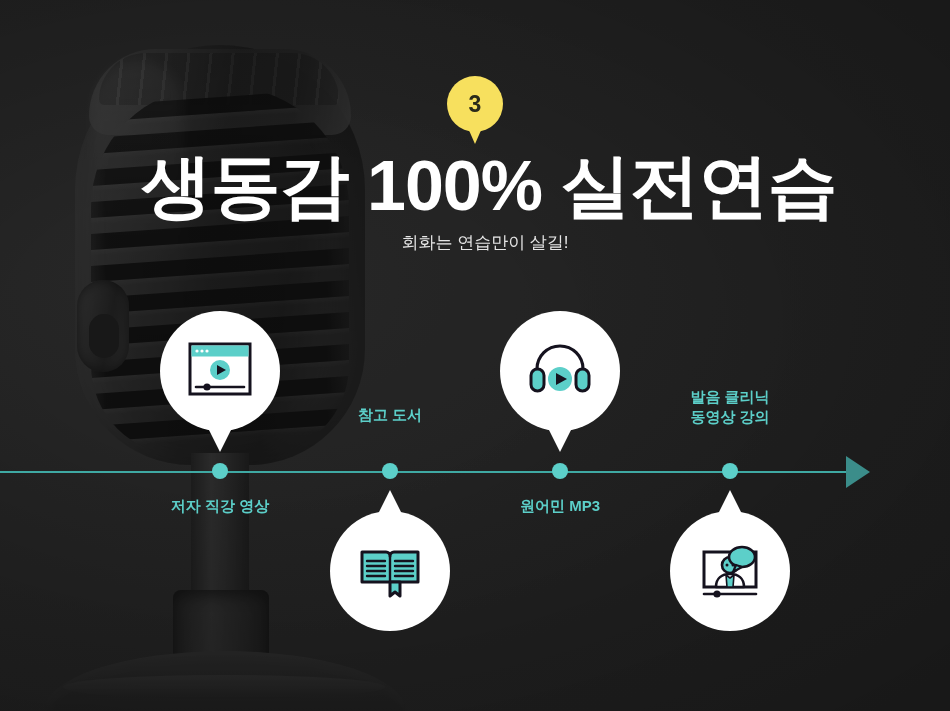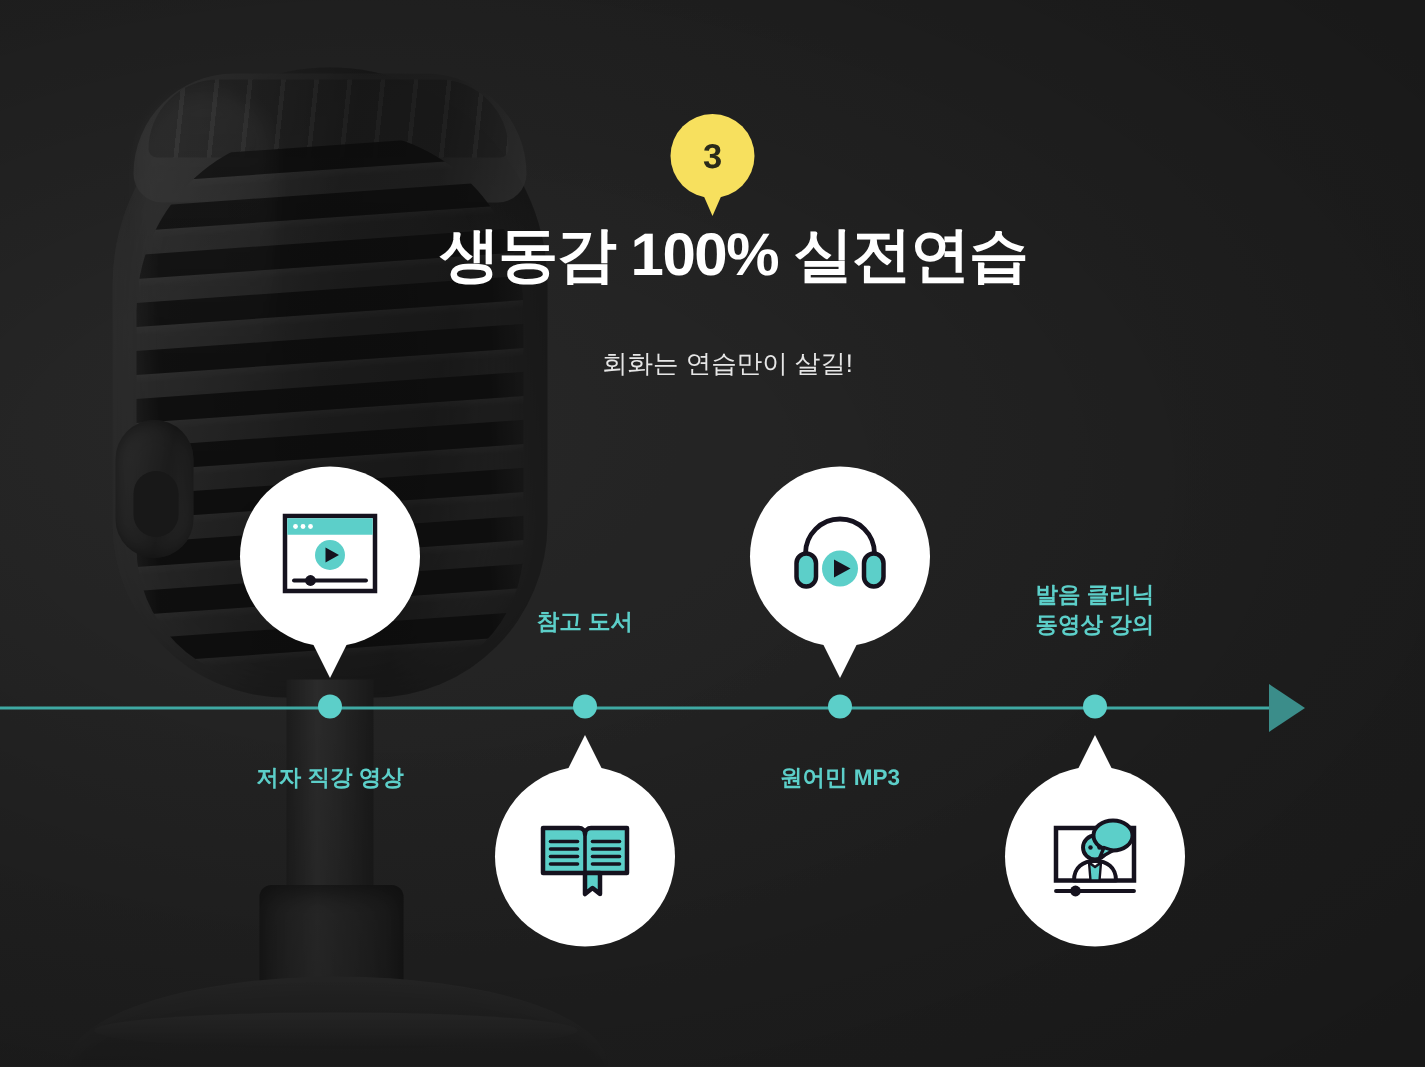--- a/index.html
+++ b/index.html
@@ -139,21 +139,21 @@
     width:0; height:0;
     border-left:7px solid transparent;
     border-right:7px solid transparent;
     border-top:16px solid #f7e05e;
   }
 
   .headline{
     position:absolute; left:0; right:0; top:148px;
     text-align:center;
     color:#ffffff;
-    font-size:40px;
+    font-size:70px;
     font-weight:bold;
     letter-spacing:-1px;
     line-height:1.1;
     padding-left:28px;
   }
   .sub-lines{
     position:absolute; left:0; right:0; top:228px;
     text-align:center;
     color:#e6e6e6;
     font-size:17px;
@@ -214,21 +214,21 @@
   .node-label{
     position:absolute;
     left:-90px; width:180px;
     text-align:center;
     color:#5ccfc9;
     font-size:15px;
     font-weight:bold;
     line-height:1.3;
     white-space:pre-line;
   }
-  .node-label.below{ top:38px; }
+  .node-label.below{ top:25px; }
   .node-label.above{ top:-66px; }
   .node-label.above.two-line{ top:-84px;text-align:center; }
 
   .icon-wrap{ width:66px; height:60px; display:block; }
 </style>
 </head>
 <body>
 
 <div class="stage">
 

